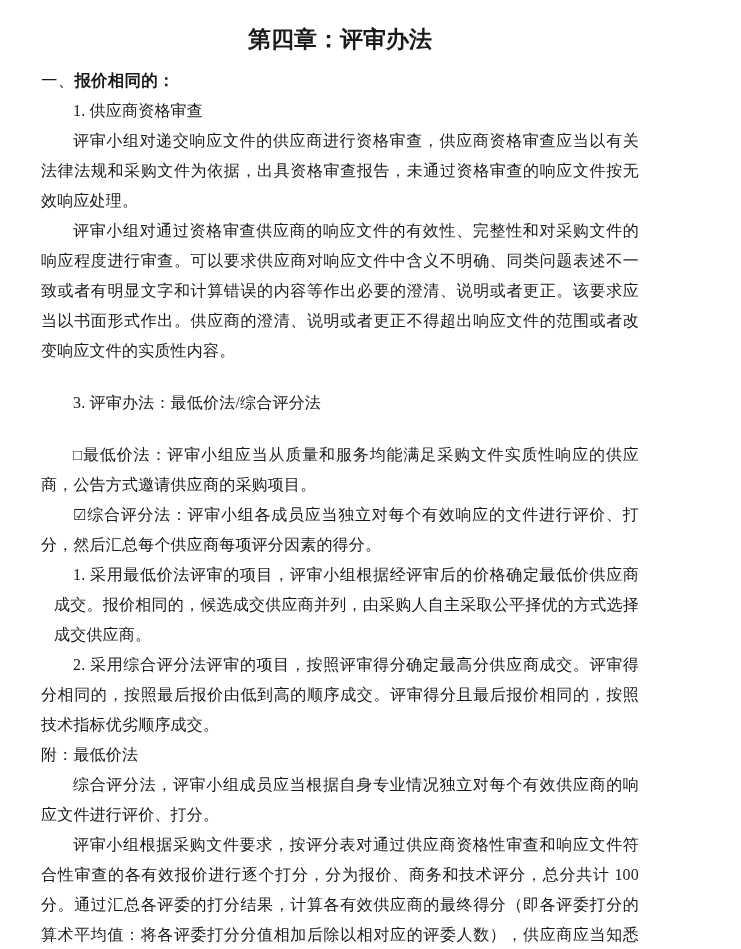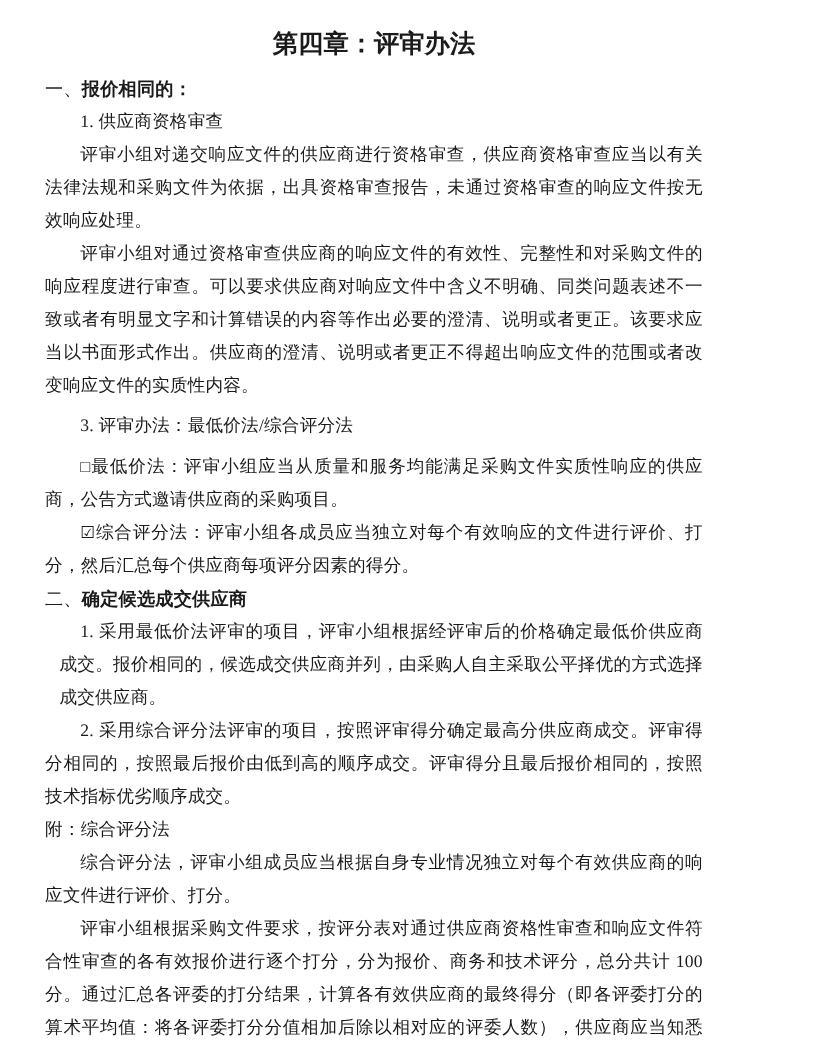--- a/index.html
+++ b/index.html
@@ -35,21 +35,21 @@
   .item { text-indent: 32px; }
   .para {
     text-align: justify;
     text-indent: 32px;
   }
   .para-noindent { text-indent: 0; }
   .hang {
     margin-left: 13px;
     text-indent: 19px;
   }
-  .gap-sm { margin-top: 7px; }
+  .gap-sm { margin-top: 22px; }
   .checkbox-glyph {
     display: inline;
     font-size: 15px;
   }
 </style>
 </head>
 <body>
 
 <div class="page">
 
@@ -70,27 +70,24 @@
   <div class="line item gap-sm">3. 评审办法：最低价法/综合评分法</div>
 
   <div class="line para gap-sm">
     <span class="checkbox-glyph">□</span><span>最低价法：评审小组应当从质量和服务均能满足采购文件实质性响应的供应商，公告方式邀请供应商的采购项目。</span>
   </div>
 
   <div class="line para">
     <span class="checkbox-glyph">☑</span><span>综合评分法：评审小组各成员应当独立对每个有效响应的文件进行评价、打分，然后汇总每个供应商每项评分因素的得分。</span>
   </div>
 
-  <div class="line heading">
-    <span class="marker">二、</span><span class="label">确定候选成交供应商</span>
-  </div>
 
   <div class="line para hang">1. 采用最低价法评审的项目，评审小组根据经评审后的价格确定最低价供应商成交。报价相同的，候选成交供应商并列，由采购人自主采取公平择优的方式选择成交供应商。</div>
 
   <div class="line para">2. 采用综合评分法评审的项目，按照评审得分确定最高分供应商成交。评审得分相同的，按照最后报价由低到高的顺序成交。评审得分且最后报价相同的，按照技术指标优劣顺序成交。</div>
 
-  <div class="line para-noindent">附：综合评分法</div>
+  <div class="line para-noindent">附：最低价法</div>
 
   <div class="line para">综合评分法，评审小组成员应当根据自身专业情况独立对每个有效供应商的响应文件进行评价、打分。</div>
 
   <div class="line para">评审小组根据采购文件要求，按评分表对通过供应商资格性审查和响应文件符合性审查的各有效报价进行逐个打分，分为报价、商务和技术评分，总分共计 100 分。通过汇总各评委的打分结果，计算各有效供应商的最终得分（即各评委打分的算术平均值：将各评委打分分值相加后除以相对应的评委人数），供应商应当知悉并理解最低报价或某单项评分较高是评判是否推荐成交供应商的有利但非充分依据。</div>
 
 </div>
 
 </body></html>

